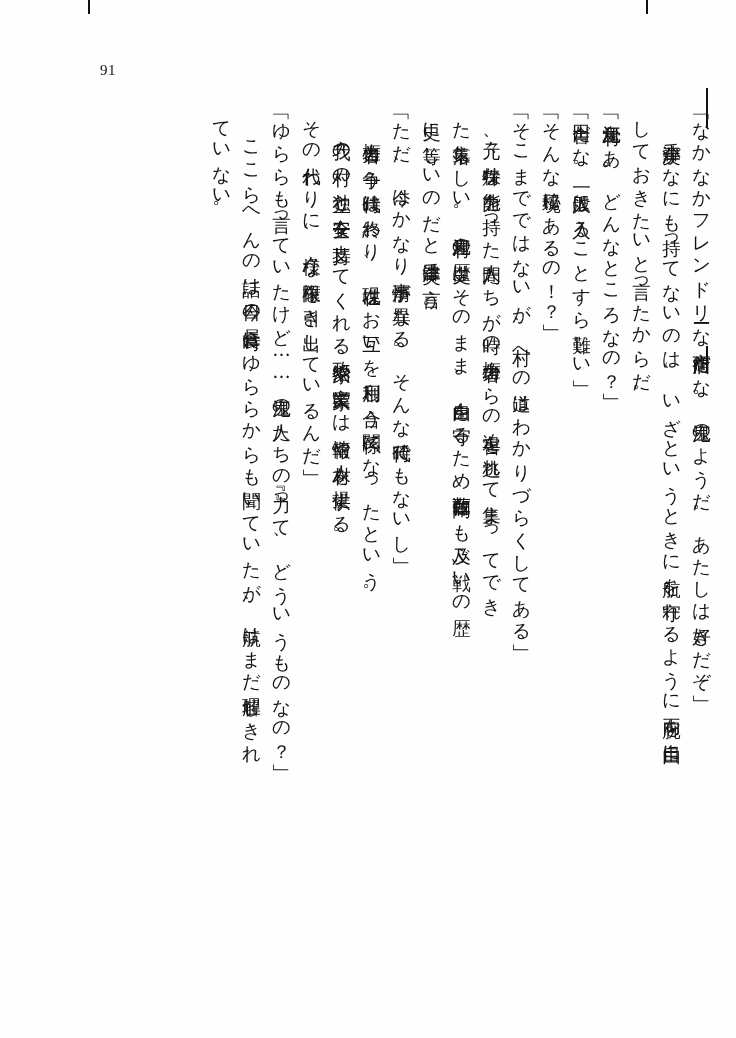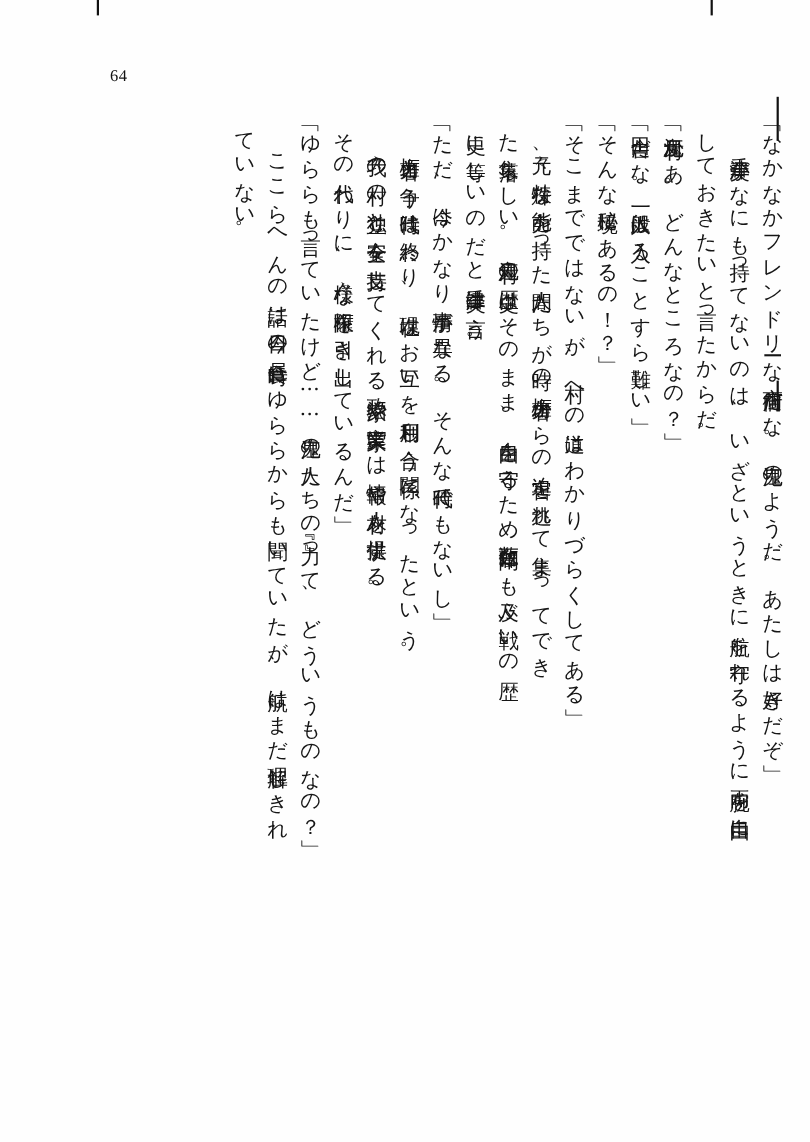--- a/index.html
+++ b/index.html
@@ -70,21 +70,21 @@
 </head>
 <body>
 
 <div class="page">
 
   <div class="crop-mark crop-top-left"></div>
   <div class="crop-mark crop-top-right"></div>
   <div class="crop-mark rule-right"></div>
   <div class="crop-mark rule-right-2"></div>
 
-  <div class="page-number">64</div>
+  <div class="page-number">91</div>
 
   <div class="text-body">
     <div class="line">「なかなかフレンドリーな商店街だな。鬼江のようだ。あたしは好きだぞ」</div>
     <div class="line">　香津美がなにも持ってないのは、いざというときに航を守れるように両腕を自由に</div>
     <div class="line">しておきたいと言ったからだ。</div>
     <div class="line">「鬼江村かあ。どんなところなの？」</div>
     <div class="line">「田舎だな。一般人は入ることすら難しい」</div>
     <div class="line">「そんな秘境にあるの！？」</div>
     <div class="line">「そこまでではないが、村への道はわかりづらくしてある」</div>
     <div class="line">　元々、特殊な能力を持った人間たちが時の権力者からの迫害を逃れて集まってでき</div>

